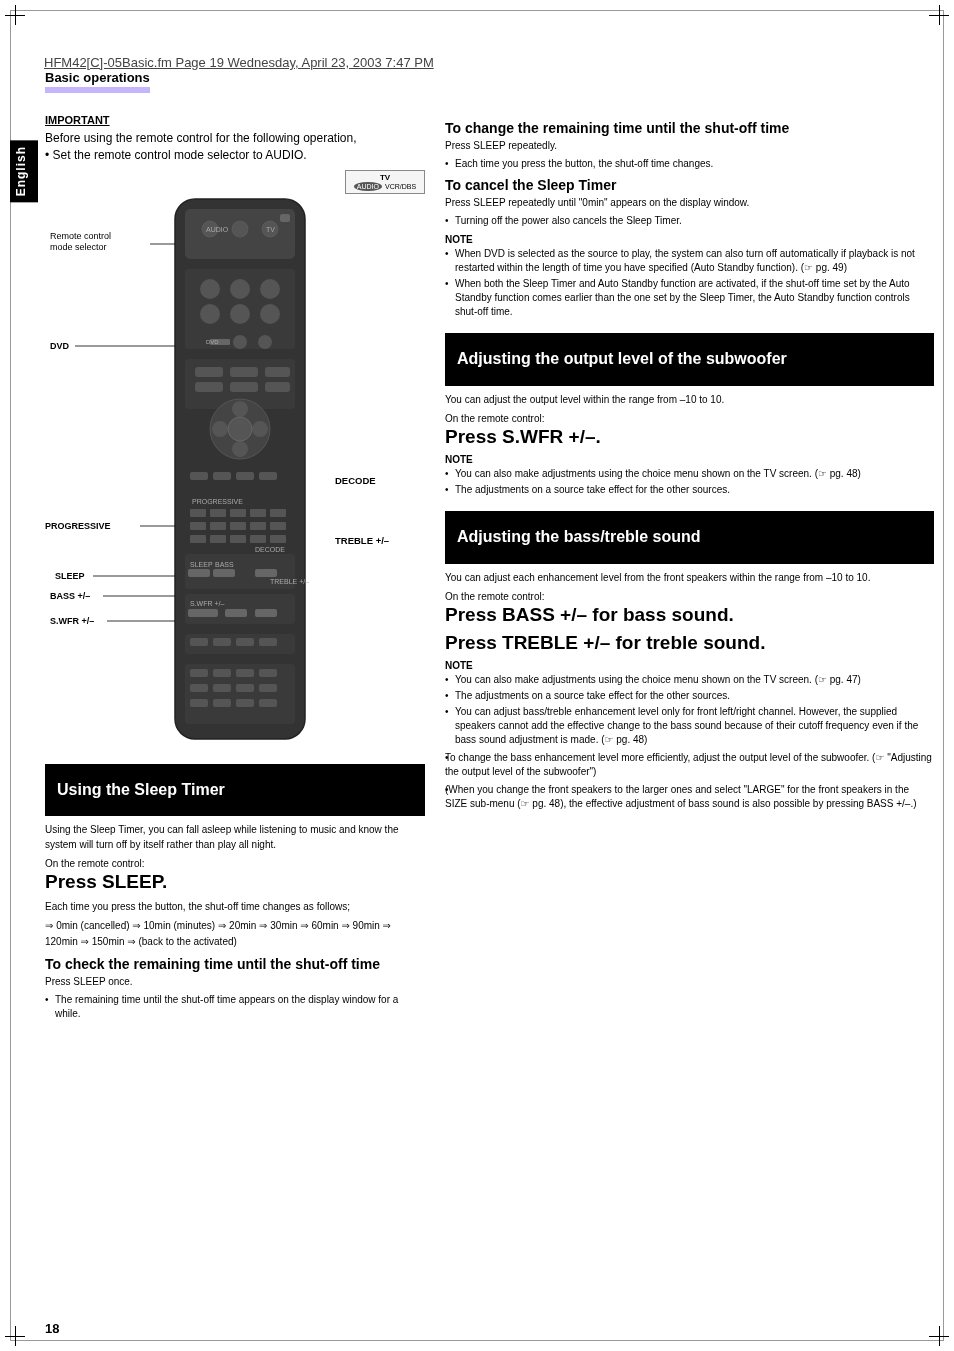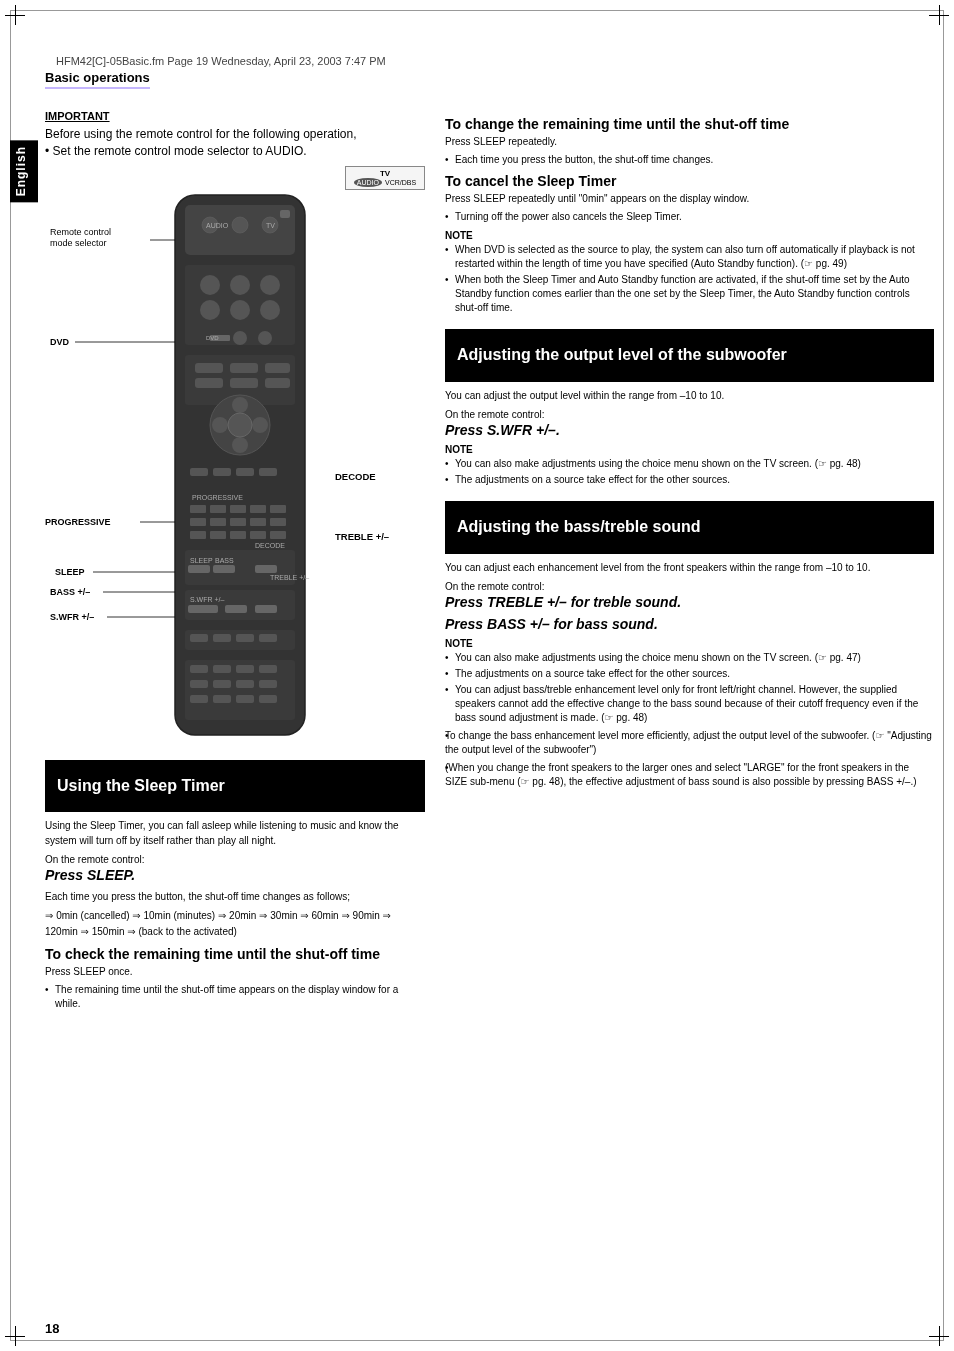--- a/index.html
+++ b/index.html
@@ -35,23 +35,24 @@
     .crosshair.tr { top: 5px; right: 5px; }
     .crosshair.bl { bottom: 5px; left: 5px; }
     .crosshair.br { bottom: 5px; right: 5px; }
     .crosshair::before { width: 1px; height: 20px; left: 10px; top: 0; }
     .crosshair::after { width: 20px; height: 1px; top: 10px; left: 0; }
 
     
     .file-info {
       position: absolute;
       top: 55px;
-      left: 56px;
-      font-size: 11px;
+      left: 44px;
+      font-size: 13px;
       color: #444;
+      text-decoration: underline;
     }
 
     
     .lang-tab {
       position: absolute;
       top: 140px;
       left: 10px;
       width: 28px;
       background: #000;
       color: #fff;
@@ -71,21 +72,21 @@
       left: 45px;
       right: 20px;
       bottom: 30px;
     }
 
     
     .section-title {
       font-size: 13px;
       font-weight: bold;
       margin-bottom: 8px;
-      border-bottom: 2px solid #c4b5fd;
+      border-bottom: 6px solid #c4b5fd;
       padding-bottom: 2px;
       display: inline-block;
     }
 
     
     .two-col {
       display: flex;
       gap: 20px;
       margin-top: 13px;
     }
@@ -139,24 +140,23 @@
       line-height: 1.3;
     }
 
     .on-remote {
       font-size: 10px;
       margin-top: 6px;
       margin-bottom: 2px;
     }
 
     .press-command {
-      font-size: 14px;
+      font-size: 19px;
       font-weight: bold;
       margin-bottom: 6px;
-      font-style: italic;
     }
 
     .note-title {
       font-size: 10px;
       font-weight: bold;
       margin-top: 6px;
       margin-bottom: 2px;
     }
 
     .note-list {
@@ -437,22 +437,22 @@
         <li>You can also make adjustments using the choice menu shown on the TV screen. (☞ pg. 48)</li>
         <li>The adjustments on a source take effect for the other sources.</li>
       </ul>
 
       <div class="section-box" style="margin-top:14px;">
         <h2>Adjusting the bass/treble sound</h2>
       </div>
 
       <div class="body-text">You can adjust each enhancement level from the front speakers within the range from –10 to 10.</div>
       <div class="on-remote">On the remote control:</div>
+      <div class="press-command">Press BASS +/– for bass sound.</div>
       <div class="press-command">Press TREBLE +/– for treble sound.</div>
-      <div class="press-command">Press BASS +/– for bass sound.</div>
 
       <div class="note-title">NOTE</div>
       <ul class="note-list">
         <li>You can also make adjustments using the choice menu shown on the TV screen. (☞ pg. 47)</li>
         <li>The adjustments on a source take effect for the other sources.</li>
         <li>You can adjust bass/treble enhancement level only for front left/right channel. However, the supplied speakers cannot add the effective change to the bass sound because of their cutoff frequency even if the bass sound adjustment is made. (☞ pg. 48)</li>
         <li style="list-style:none; padding-left:0; margin-top:4px;">
           <span>To change the bass enhancement level more efficiently, adjust the output level of the subwoofer. (☞ "Adjusting the output level of the subwoofer")</span>
         </li>
         <li style="list-style:none; padding-left:0; margin-top:4px;">

